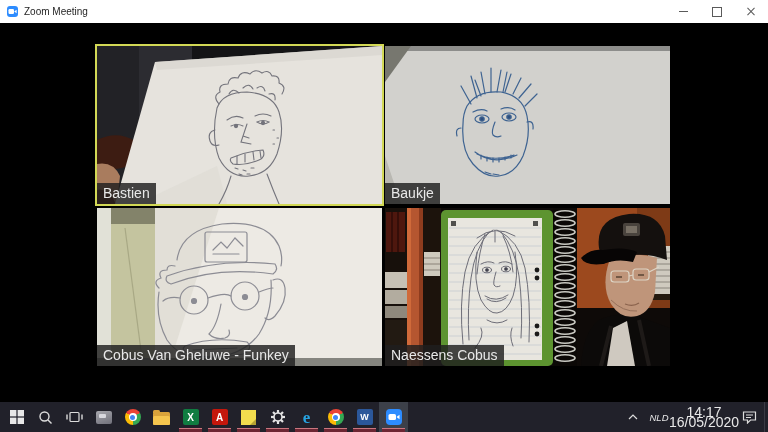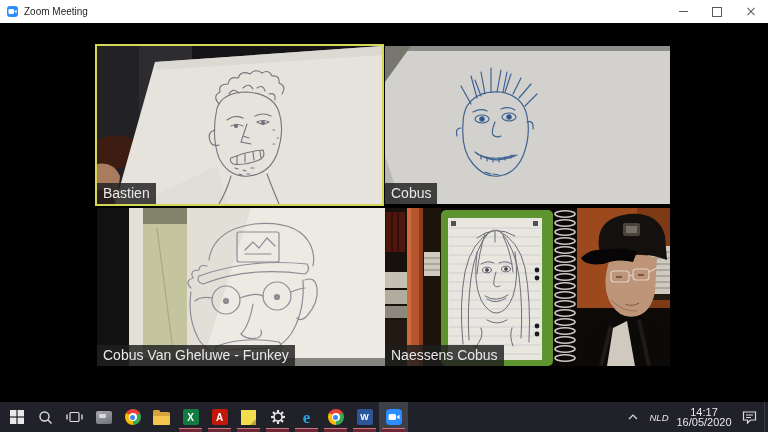--- a/index.html
+++ b/index.html
@@ -19,21 +19,21 @@
   .glyph-close{position:relative;width:10px;height:10px;}
   .glyph-close i{position:absolute;left:0;top:4.5px;width:10px;height:1px;background:#5a5a5a;}
   .glyph-close i:nth-child(1){transform:rotate(45deg);}
   .glyph-close i:nth-child(2){transform:rotate(-45deg);}
 
   
   .grid{position:absolute;left:97px;top:46px;width:573px;height:320px;}
   .tile{position:absolute;width:285px;height:158px;background:#111;overflow:hidden;}
   .tile svg{display:block;width:285px;height:158px;}
   .tile.active{box-shadow:0 0 0 2px #d2d855;}
-  .t1{left:0;top:0;} .t2{left:288px;top:0;} .t3{left:0;top:162px;padding-left:32px;} .t4{left:288px;top:162px;}
+  .t1{left:0;top:0;} .t2{left:288px;top:0;} .t3{left:0;top:162px;} .t4{left:288px;top:162px;}
   .name-label{position:absolute;left:0;bottom:0;background:rgba(30,30,30,.82);color:#e8e8e8;
               font-size:14px;line-height:1.25;padding:2px 6px;white-space:nowrap;}
 
   
   .taskbar{position:absolute;left:0;bottom:0;width:768px;height:30px;background:#21212a;
            display:flex;align-items:stretch;z-index:6;}
   .tbar-left{display:flex;padding-left:2px;}
   .tb-btn{width:29px;height:30px;border:none;background:transparent;display:flex;
           align-items:center;justify-content:center;position:relative;padding:0;}
   .tb-btn.running::after{content:'';position:absolute;left:3px;right:3px;bottom:0;height:3px;
@@ -64,21 +64,21 @@
      background:#d8d8de;border-radius:1px;}
   .edge-e{font-size:17px;font-weight:bold;color:#27a3e0;line-height:1;
      font-family:"Liberation Serif",serif;}
   .zoomicon{background:#2d8cff;border-radius:4px;}
 
   .tbar-right{margin-left:auto;display:flex;align-items:center;color:#e8e8e8;}
   .tray-btn{border:none;background:transparent;color:#e8e8e8;display:flex;align-items:center;
      justify-content:center;height:30px;padding:0;}
   .tray-chevron{width:22px;}
   .tray-lang{width:30px;font-size:9.5px;display:flex;align-items:center;justify-content:center;height:28px;font-style:italic;}
-  .tray-clock{width:60px;font-size:11px;line-height:10.5px;}
+  .tray-clock{width:60px;font-size:14px;line-height:10.5px;}
   .tray-action{width:30px;}
   .show-desktop{width:4px;height:30px;border-left:1px solid #3a3a44;}
 </style>
 </head>
 <body>
 
 <div class="screen">
 
   <div class="titlebar">
     <span class="tb-appicon">
@@ -152,21 +152,21 @@
           <ellipse cx="97" cy="73" rx="7" ry="4"></ellipse>
             <circle cx="97" cy="73" r="2.2" fill="#2c4e7e"></circle>
           <ellipse cx="124" cy="71" rx="7" ry="4"></ellipse>
             <circle cx="124" cy="71" r="2.2" fill="#2c4e7e"></circle>
           <path d="M110,76 q-4,10 -2,13 q3,3 8,1"></path>
           <path d="M90,106 q18,14 42,3 M92,108 q17,8 37,1"></path>
           <path d="M96,109 l0,4 M102,111 l0,4 M108,112 l0,4 M114,112 l0,4 M120,111 l0,3 M126,109 l0,3"></path>
           <path d="M100,126 l6,2 M108,128 l6,1"></path>
         </g>
       </svg>
-      <span class="name-label">Cobus</span>
+      <span class="name-label">Baukje</span>
     </div>
 
     <div class="tile t3">
       <svg viewBox="0 0 285 158">
         <rect width="285" height="158" fill="#edeae4"></rect>
         <polygon points="58,0 122,0 72,158 58,158" fill="#e2dfd7"></polygon>
         <rect x="0" y="0" width="14" height="158" fill="#e1e1d7"></rect>
         <rect x="14" y="0" width="44" height="158" fill="#c4c49f"></rect>
         <rect x="14" y="0" width="44" height="16" fill="#83836a"></rect>
         <line x1="28" y1="20" x2="46" y2="158" stroke="#a8a885" stroke-width="1.2"></line>

